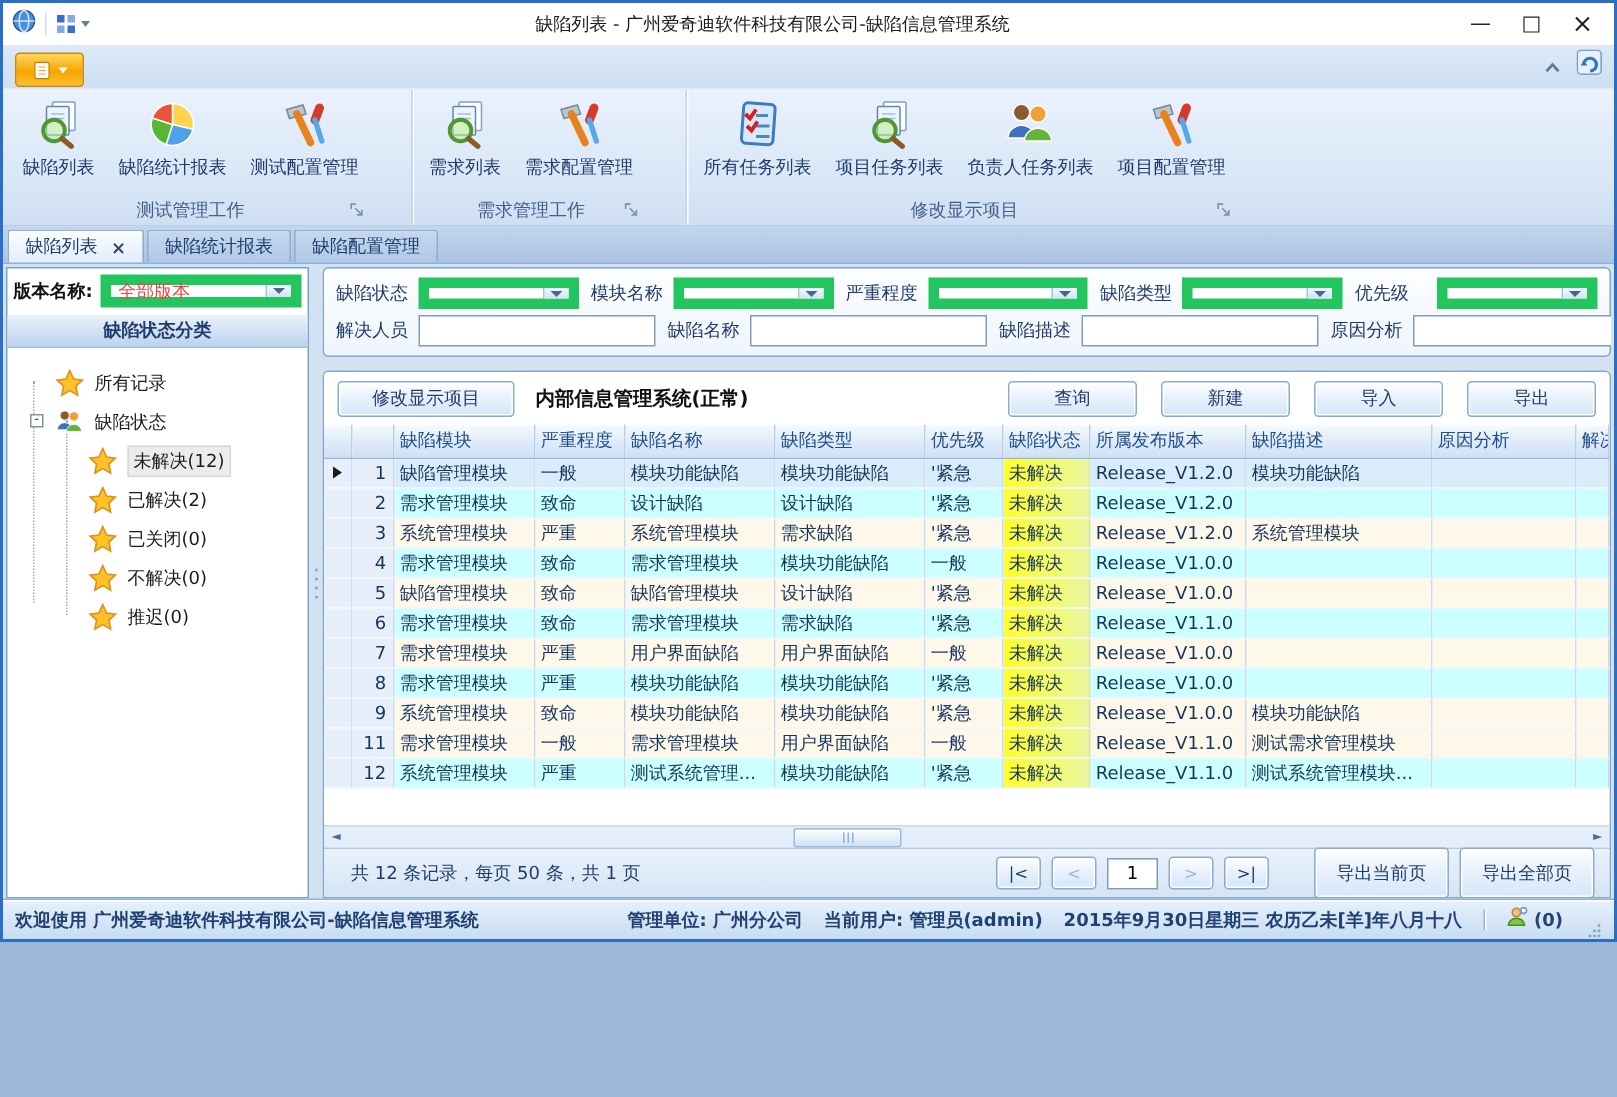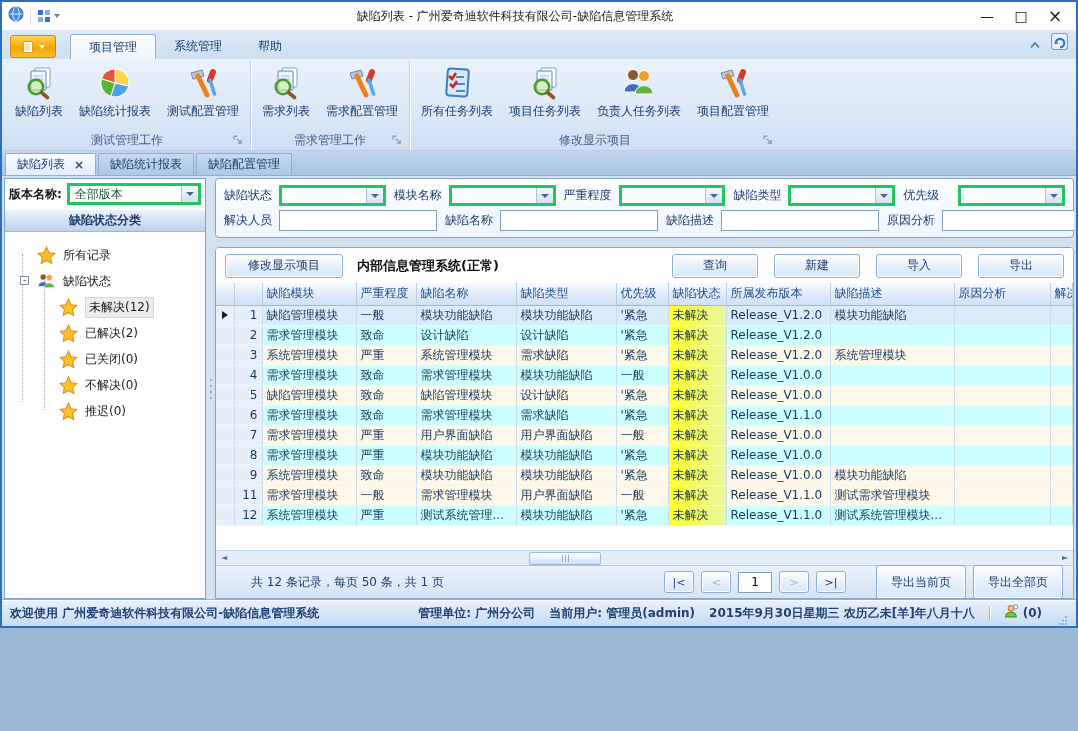--- a/index.html
+++ b/index.html
@@ -26,21 +26,21 @@
   .app-button .caret{ border-top-color:#fff; }
   .rtab { height:25px; line-height:24px; padding:0 18px; font-size:12px; color:#1f3c6e; }
   .rtab.active { background:linear-gradient(#fcfdff,#eef5fc); border:1px solid #8fb0d4; border-bottom:none;
                  border-radius:3px 3px 0 0; }
   .rtabs-right { margin-left:auto; display:flex; align-items:center; gap:10px; padding-bottom:5px; }
 
   
   .ribbon-body { height:92px; flex:none; background:linear-gradient(#eaf2fc,#d8e6f6 70%,#cfdff2);
                  display:flex; padding:1px 2px 0; border-bottom:1px solid #b9cde4; }
   .rgroup { position:relative; display:flex; flex-direction:column; padding:0 3px; }
-  .rgroup + .rgroup { border-left:1px solid #c2d4e9; box-shadow:inset 1px 0 0 #ffffff; }
+  .rgroup + .rgroup { border-left:1px solid #c2d4e9; box-shadow:inset 1px 0 0 #ffffff;margin-left:24px; }
   .rgroup-buttons { flex:1; display:flex; align-items:flex-start; padding-top:3px; }
   .rbtn { display:flex; flex-direction:column; align-items:center; padding:3px 8px 1px; font-size:12px; color:#1f3c6e; }
   .rbtn .icn { width:34px; height:34px; margin-bottom:3px; }
   .rgroup-footer { height:20px; display:flex; align-items:center; justify-content:center;
                    font-size:12px; color:#44608a; position:relative; padding:0 14px; }
   .launcher { position:absolute; right:3px; bottom:4px; width:11px; height:11px; }
 
   
   .doc-tabs { height:25px; flex:none; background:linear-gradient(#c2d5ec,#a9c4e2);
               display:flex; align-items:flex-end; padding-left:3px; gap:2px; border-bottom:1px solid #8fb0d4; }
@@ -49,22 +49,22 @@
           border-radius:2px 2px 0 0; }
   .dtab.active { background:linear-gradient(#fbfdff,#e1edfa); }
   .dtab .close { margin-left:9px; font-weight:bold; font-size:12px; color:#33485f; }
 
   
   .main { flex:1; display:flex; padding:2px 2px 0 2px; overflow:hidden; }
 
   .sidebar { width:202px; flex:none; background:#fff; border:1px solid #7ba2cc; display:flex; flex-direction:column; }
   .version-row { display:flex; align-items:center; gap:5px; padding:4px 4px 5px; font-size:12px; }
   .version-label { font-weight:bold; color:#111; white-space:nowrap; }
-  .combo { flex:1; height:22px; border:3px solid #22c55e; background:#fff; position:relative;
-           display:flex; align-items:center; padding:0 20px 0 5px; font-size:12px; color:#14532d; }
+  .combo { flex:1; height:22px; border:7px solid #22c55e; background:#fff; position:relative;
+           display:flex; align-items:center; padding:0 20px 0 5px; font-size:12px; color:#ef4444; }
   .combo-btn { position:absolute; right:0; top:0; bottom:0; width:17px;
                background:linear-gradient(#f4f9fd,#d2e3f4); border-left:1px solid #aac2dc;
                display:flex; align-items:center; justify-content:center; }
   .arrow-down { width:0; height:0; border-left:4px solid transparent; border-right:4px solid transparent;
                 border-top:4px solid #44688e; }
   .tree-header { height:22px; line-height:21px; text-align:center; font-weight:bold; font-size:12px; color:#1f3c6e;
                  background:linear-gradient(#eaf2fc,#bcd2ec); border-bottom:1px solid #9ab9dc; flex:none; }
   .tree { flex:1; padding:10px 2px; font-size:12px; color:#1a1a1a; position:relative; overflow:hidden; }
   .tree-row { display:flex; align-items:center; height:26px; position:relative; }
   .tree-row.lvl1 { padding-left:30px; }
@@ -124,21 +124,21 @@
              display:flex; align-items:center; }
   .hs-btn { width:16px; text-align:center; color:#4a6e96; font-size:8px; line-height:14px; }
   .hs-track { flex:1; height:15px; position:relative; }
   .hs-thumb { position:absolute; left:36%; width:72px; top:1px; bottom:1px;
               background:linear-gradient(#fdfeff,#cfe2f4); border:1px solid #9ab9dc; border-radius:2px;
               display:flex; align-items:center; justify-content:center; gap:2px; }
   .hs-thumb i { width:1px; height:7px; background:#8fb0d4; }
 
   .pager { height:33px; flex:none; background:linear-gradient(#eaf2fb,#d4e4f4); border-top:1px solid #b3cbe2;
            display:flex; align-items:center; padding:0 10px; gap:7px; font-size:12px; color:#1f3c6e; }
-  .pager-summary { margin-left:25px; white-space:nowrap; }
+  .pager-summary { margin-left:8px; white-space:nowrap; }
   .pspacer { flex:1; }
   .nav-btn { width:30px; height:22px; font-size:11px; padding:0; }
   .nav-btn.disabled { color:#9fb6cd; }
   .page-input { width:34px; height:21px; border:1px solid #7f9db9; text-align:center; font-size:12px; }
   .export-gap { width:16px; }
 
   
   .statusbar { height:27px; flex:none; background:linear-gradient(#e7f1fc,#c7dcf2);
                border-top:1px solid #8fb0d4; box-shadow:inset 0 1px 0 #fff;
                display:flex; align-items:center; padding:0 8px; gap:14px;
@@ -185,25 +185,20 @@
   <div class="ribbon-tabs">
     <div class="app-button">
       <svg width="14" height="14" viewBox="0 0 18 18">
           <rect x="3" y="2" width="12" height="14" rx="1.5" fill="#fff" stroke="#c87f00"></rect>
           <line x1="6" y1="6" x2="12" y2="6" stroke="#f0a020"></line>
           <line x1="6" y1="9" x2="12" y2="9" stroke="#f0a020"></line>
           <line x1="6" y1="12" x2="12" y2="12" stroke="#f0a020"></line>
         </svg>
       <span class="caret"></span>
     </div>
-    <div id="rtabs" style="display:flex;align-items:flex-end;height:100%;">
-        <div class="rtab active">项目管理</div>
-        <div class="rtab">系统管理</div>
-        <div class="rtab">帮助</div>
-      </div>
     <div class="rtabs-right">
       <span>
         <svg width="12" height="8" viewBox="0 0 12 8">
             <path d="M2 6.5 L6 2 L10 6.5" fill="none" stroke="#5a7ba0" stroke-width="1.8"></path>
           </svg>
       </span>
       <span>
         <svg width="17" height="17" viewBox="0 0 16 16">
             <rect x="0.5" y="0.5" width="15" height="15" rx="2.5" fill="#e8f1fb" stroke="#7aa0c8"></rect>
             <path d="M4.5 9.5 a4 4 0 1 1 4 4" fill="none" stroke="#2e75c8" stroke-width="2"></path>

